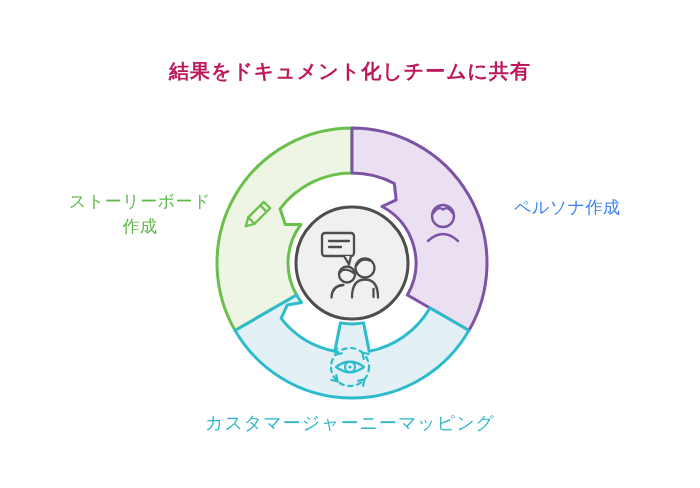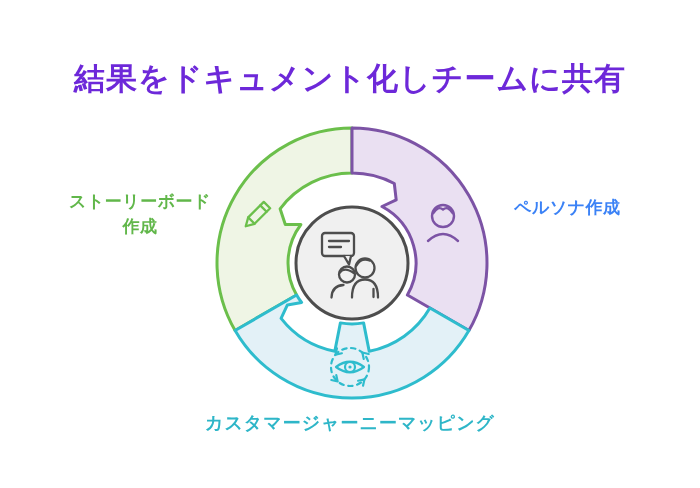--- a/index.html
+++ b/index.html
@@ -2,24 +2,24 @@
 <html lang="ja"><head>
 <meta charset="utf-8">
 <style>
   html,body{margin:0;padding:0;background:#ffffff;}
   .canvas{
     position:relative;width:700px;height:488px;background:#ffffff;
     overflow:hidden;font-family:"DejaVu Sans",sans-serif;
   }
   .title{
     position:absolute;top:58px;left:0;right:0;text-align:center;
-    font-size:31px;font-weight:bold;letter-spacing:1px;color:#6d28d9;
+    font-size:20px;font-weight:bold;letter-spacing:1px;color:#be185d;
   }
   .diagram-svg{position:absolute;left:0;top:0;}
-  .label{position:absolute;font-weight:bold;font-size:17px;letter-spacing:0.5px;}
+  .label{position:absolute;font-weight:normal;font-size:17px;letter-spacing:0.5px;}
   .label-storyboard{left:40px;top:189px;width:200px;text-align:center;color:#61b74a;line-height:1.45;}
   .label-persona{left:514px;top:196px;color:#3b82f6;}
   .label-journey{left:0;right:0;top:401px;text-align:center;color:#2eb6c8;font-size:18px;letter-spacing:1px;margin-top:10px;}
 </style>
 </head>
 <body>
 
 <div class="canvas">
 
   <div class="title">結果をドキュメント化しチームに共有</div>

